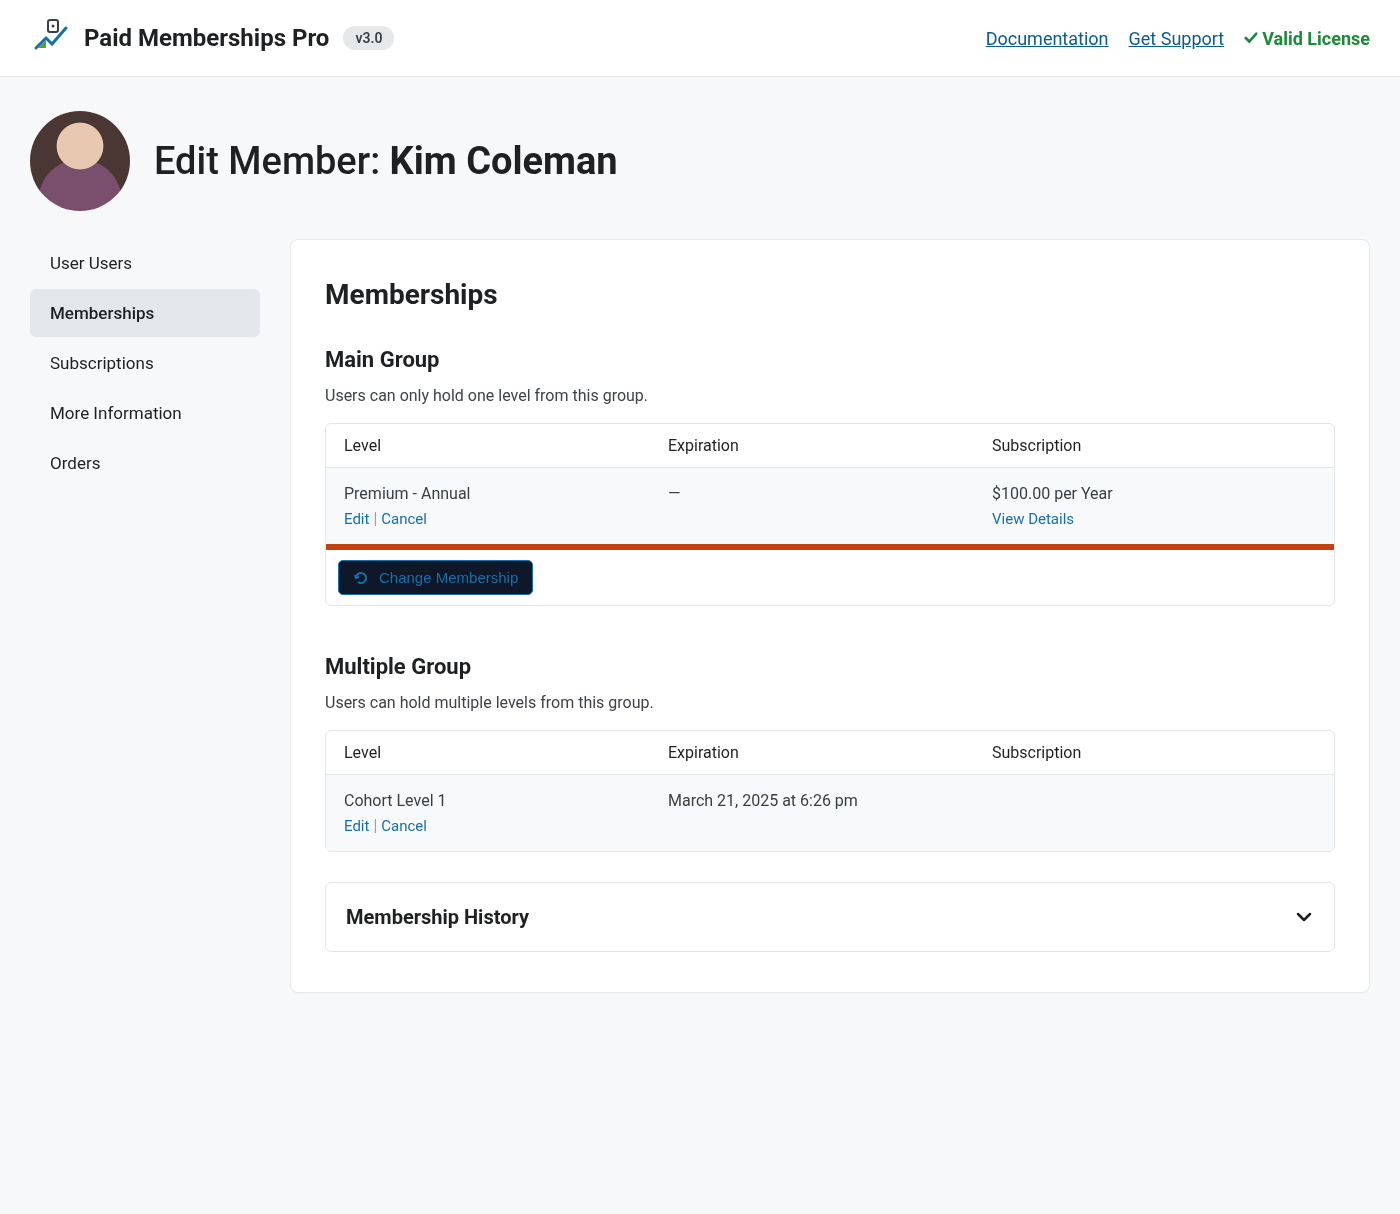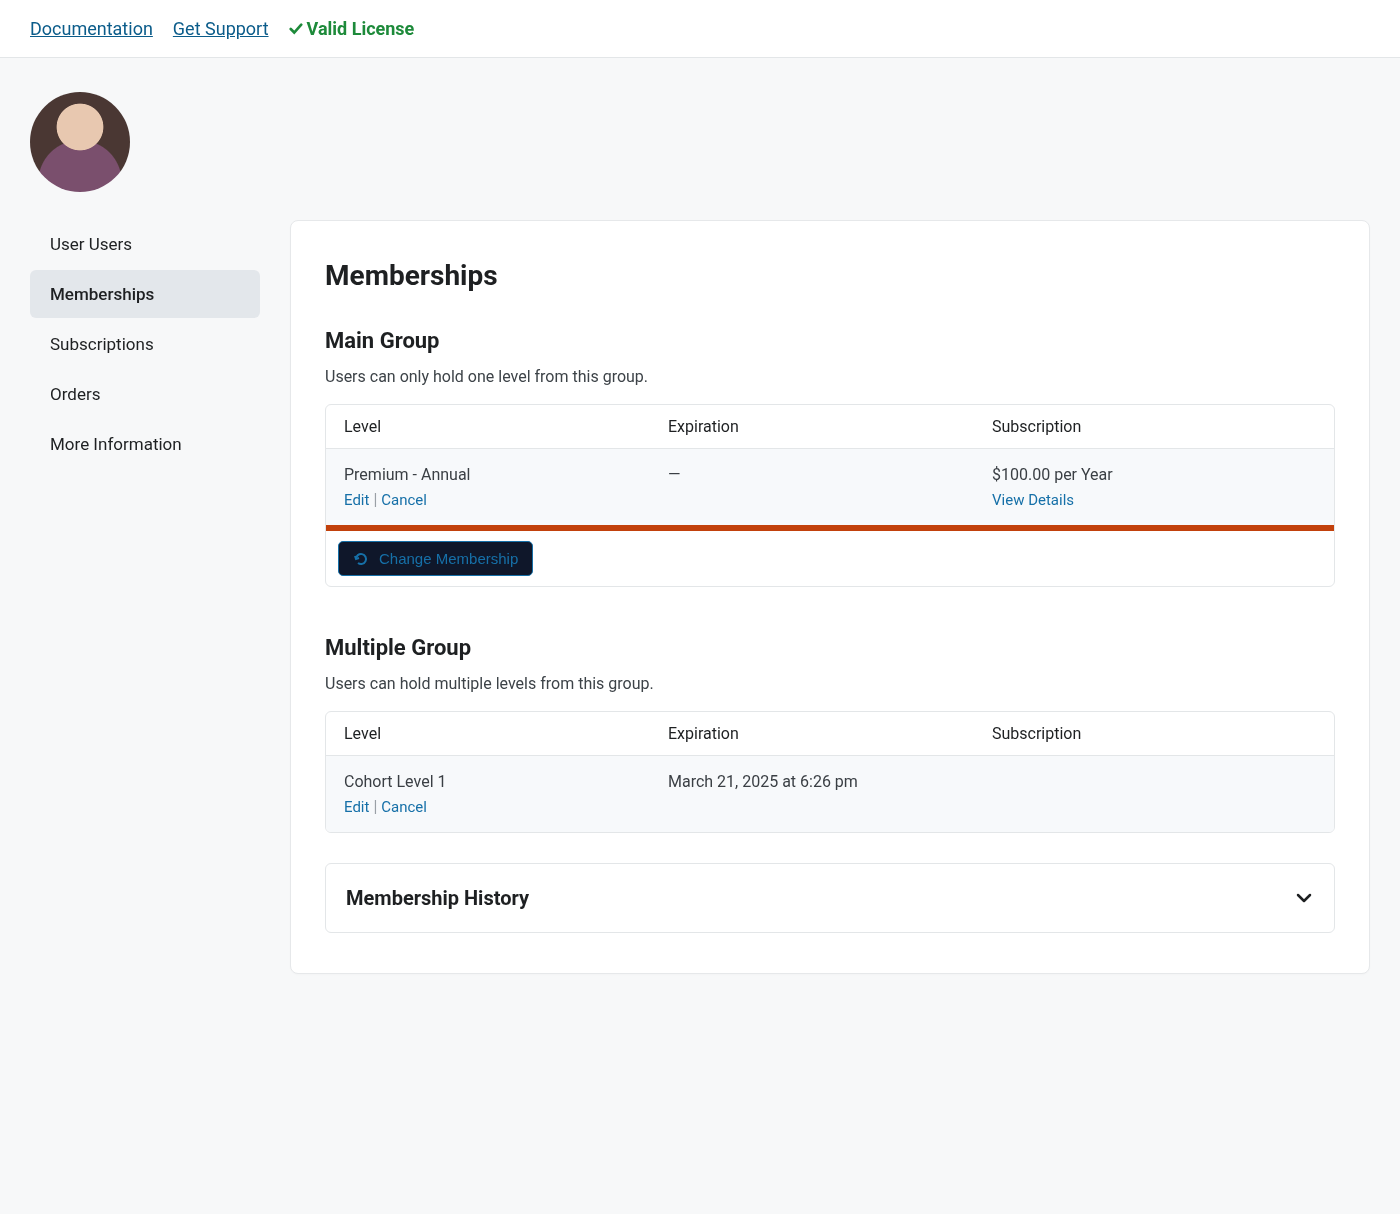--- a/index.html
+++ b/index.html
@@ -215,44 +215,57 @@
     }
     .em-dash {
       font-size: 16px;
       color: #3a3f44;
     }
   </style>
 </head>
 <body>
 
 <div class="topbar">
+  <div class="brand">
+    <svg class="brand-logo" viewBox="0 0 40 40">
+      <path d="M6 30 L16 20 L22 26 L36 10" stroke="#1670a8" stroke-width="3" fill="none" stroke-linecap="round"></path>
+      <path d="M8 30 L16 30 L16 22 Z" fill="#5a9e3a"></path>
+      <rect x="18" y="2" width="10" height="12" rx="2" fill="none" stroke="#3a3f44" stroke-width="2"></rect>
+      <circle cx="23" cy="8" r="1.5" fill="#3a3f44"></circle>
+    </svg>
+    <span class="brand-name">Paid Memberships Pro</span>
+    <span class="version-badge">v3.0</span>
+  </div>
   <div class="top-links">
     <a href="#">Documentation</a>
     <a href="#">Get Support</a>
     <span class="license-valid">
       <svg width="14" height="14" viewBox="0 0 16 16">
           <path d="M2 8 L6 12 L14 3" stroke="#1d8a3a" stroke-width="3" fill="none" stroke-linecap="round"></path>
         </svg>
       <span>Valid License</span>
     </span>
   </div>
 </div>
 
 <div class="page-header">
   <div class="avatar"></div>
+  <h1 class="page-title">
+    <span>Edit Member: </span><span class="bold">Kim Coleman</span>
+  </h1>
 </div>
 
 <div class="layout">
 
   <nav class="sidebar">
     <div class="sidebar-item">User Users</div>
     <div class="sidebar-item active">Memberships</div>
     <div class="sidebar-item">Subscriptions</div>
+    <div class="sidebar-item">More Information</div>
     <div class="sidebar-item">Orders</div>
-    <div class="sidebar-item">More Information</div>
   </nav>
 
   <div class="panel">
     <h2 class="panel-title">Memberships</h2>
 
     <div class="section-gap">
       <h3 class="group-title">Main Group</h3>
       <p class="group-desc">Users can only hold one level from this group.</p>
       <div class="level-table">
         <div class="level-header">

